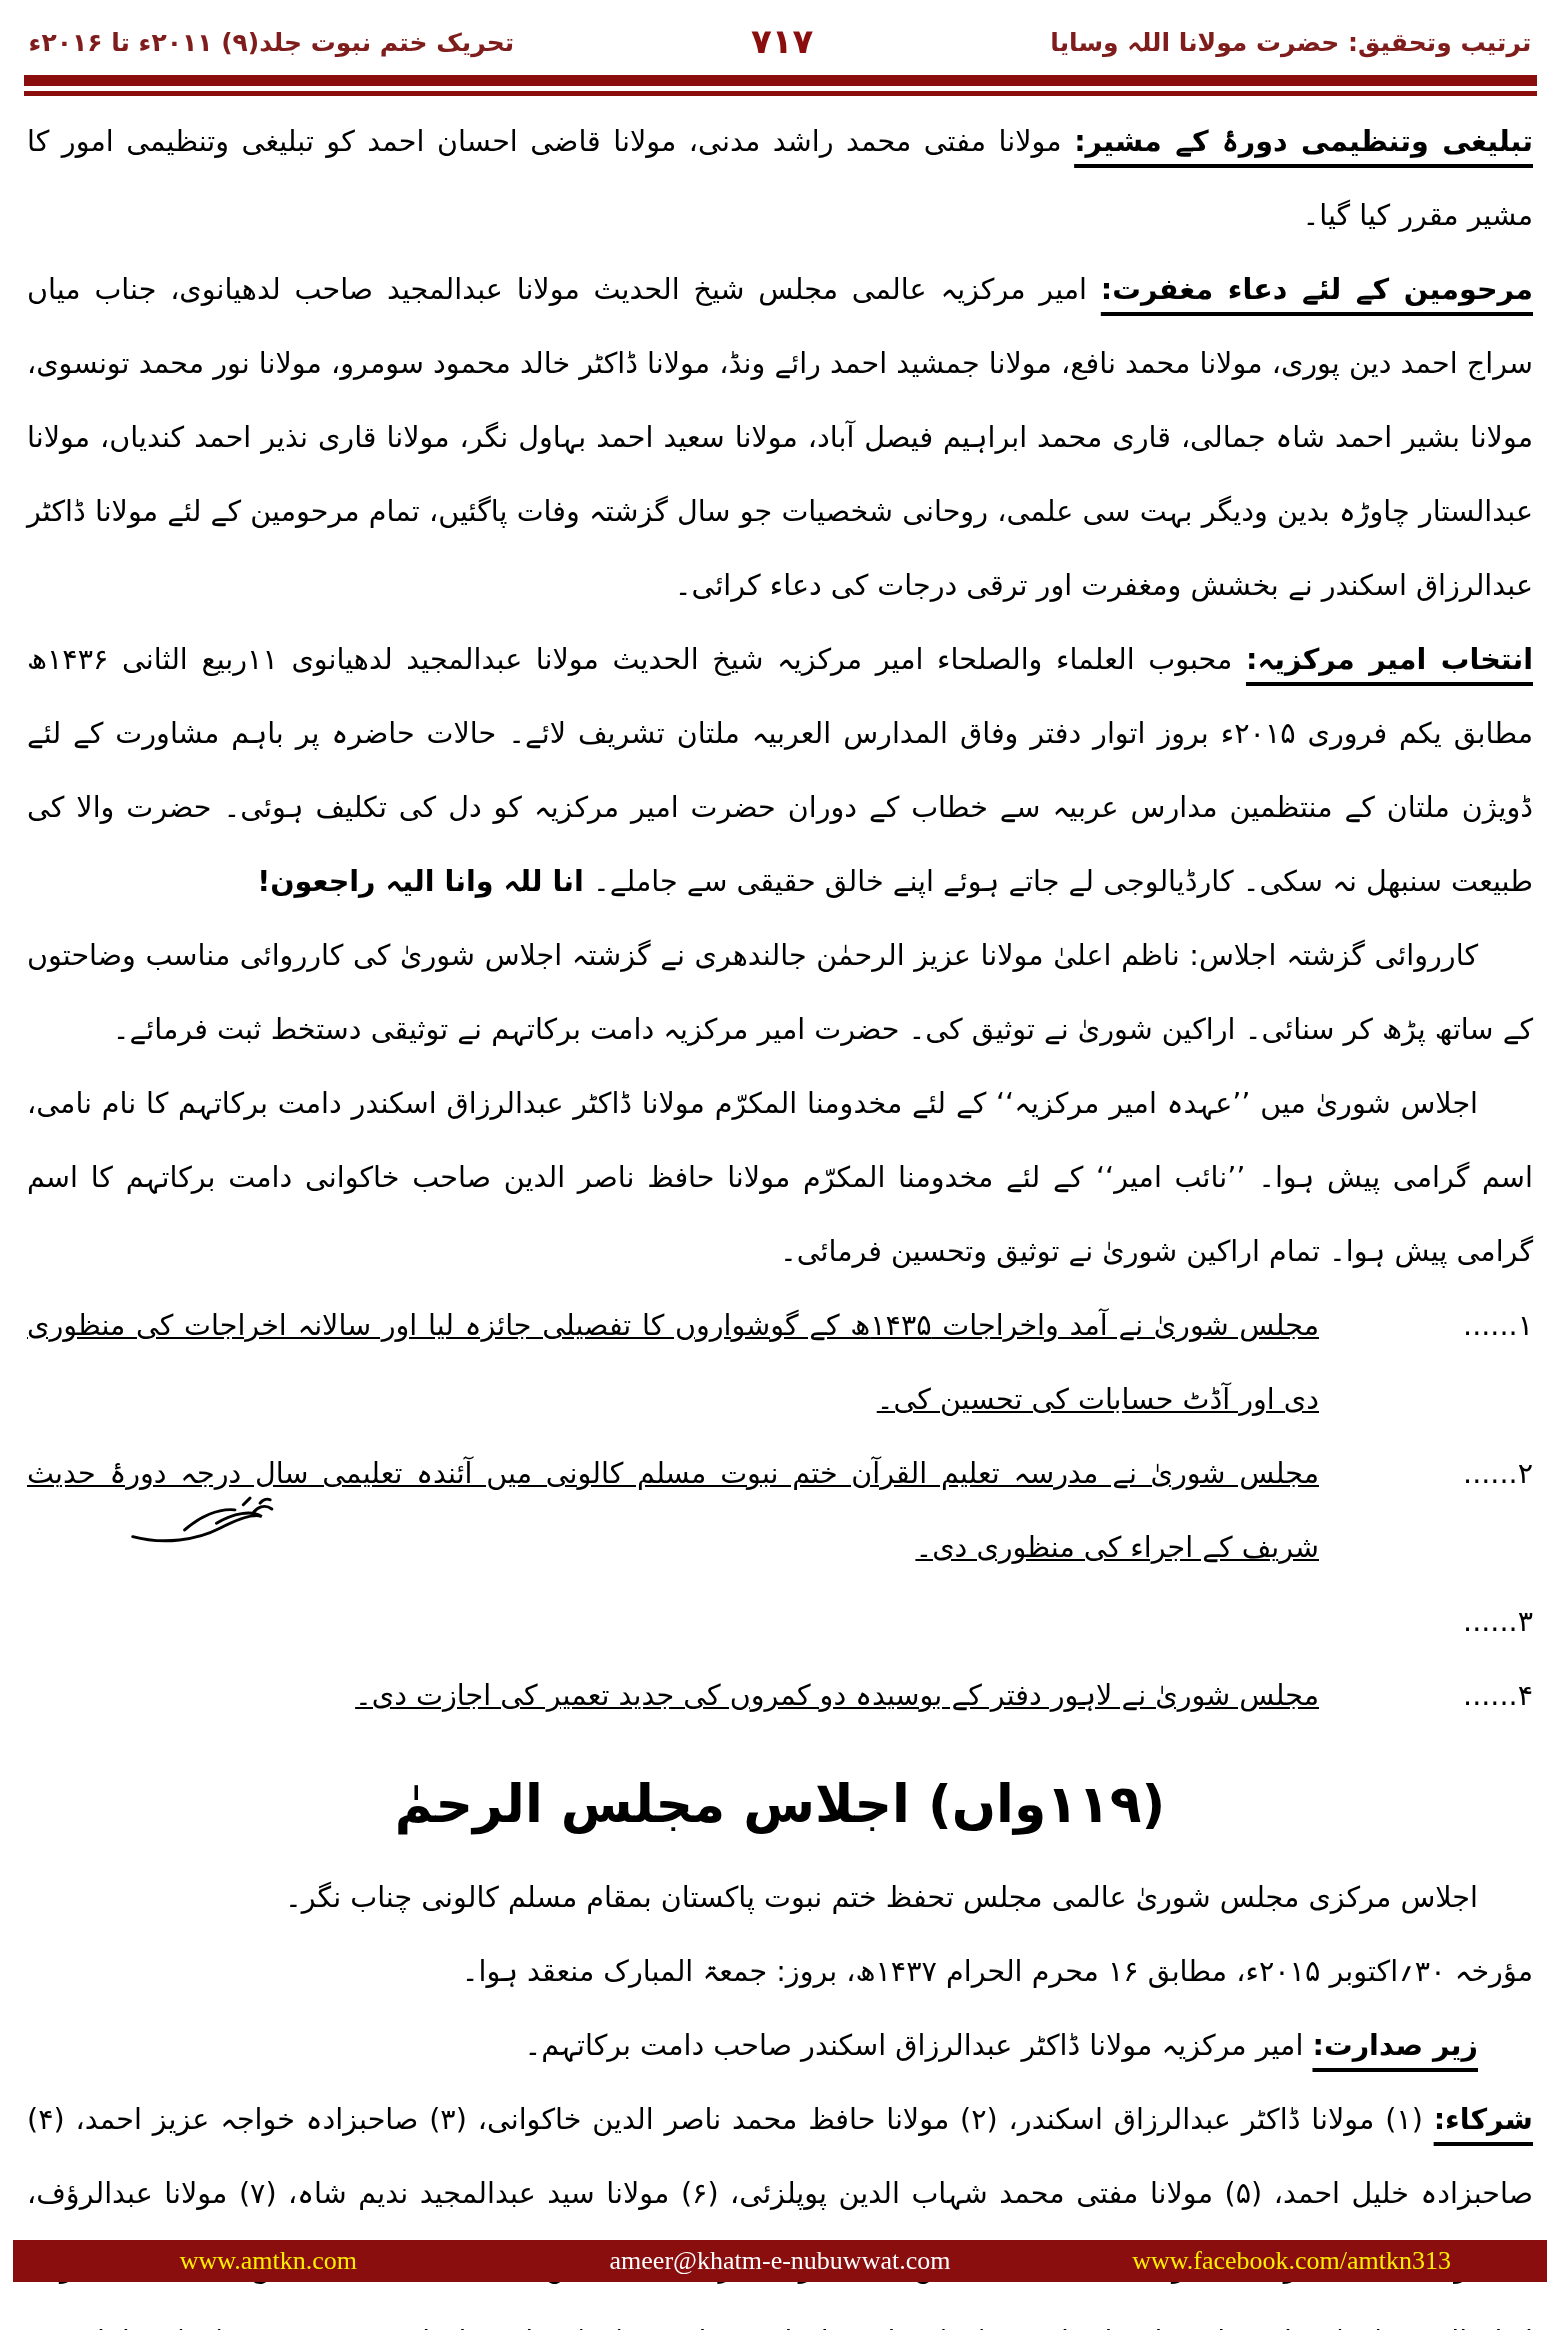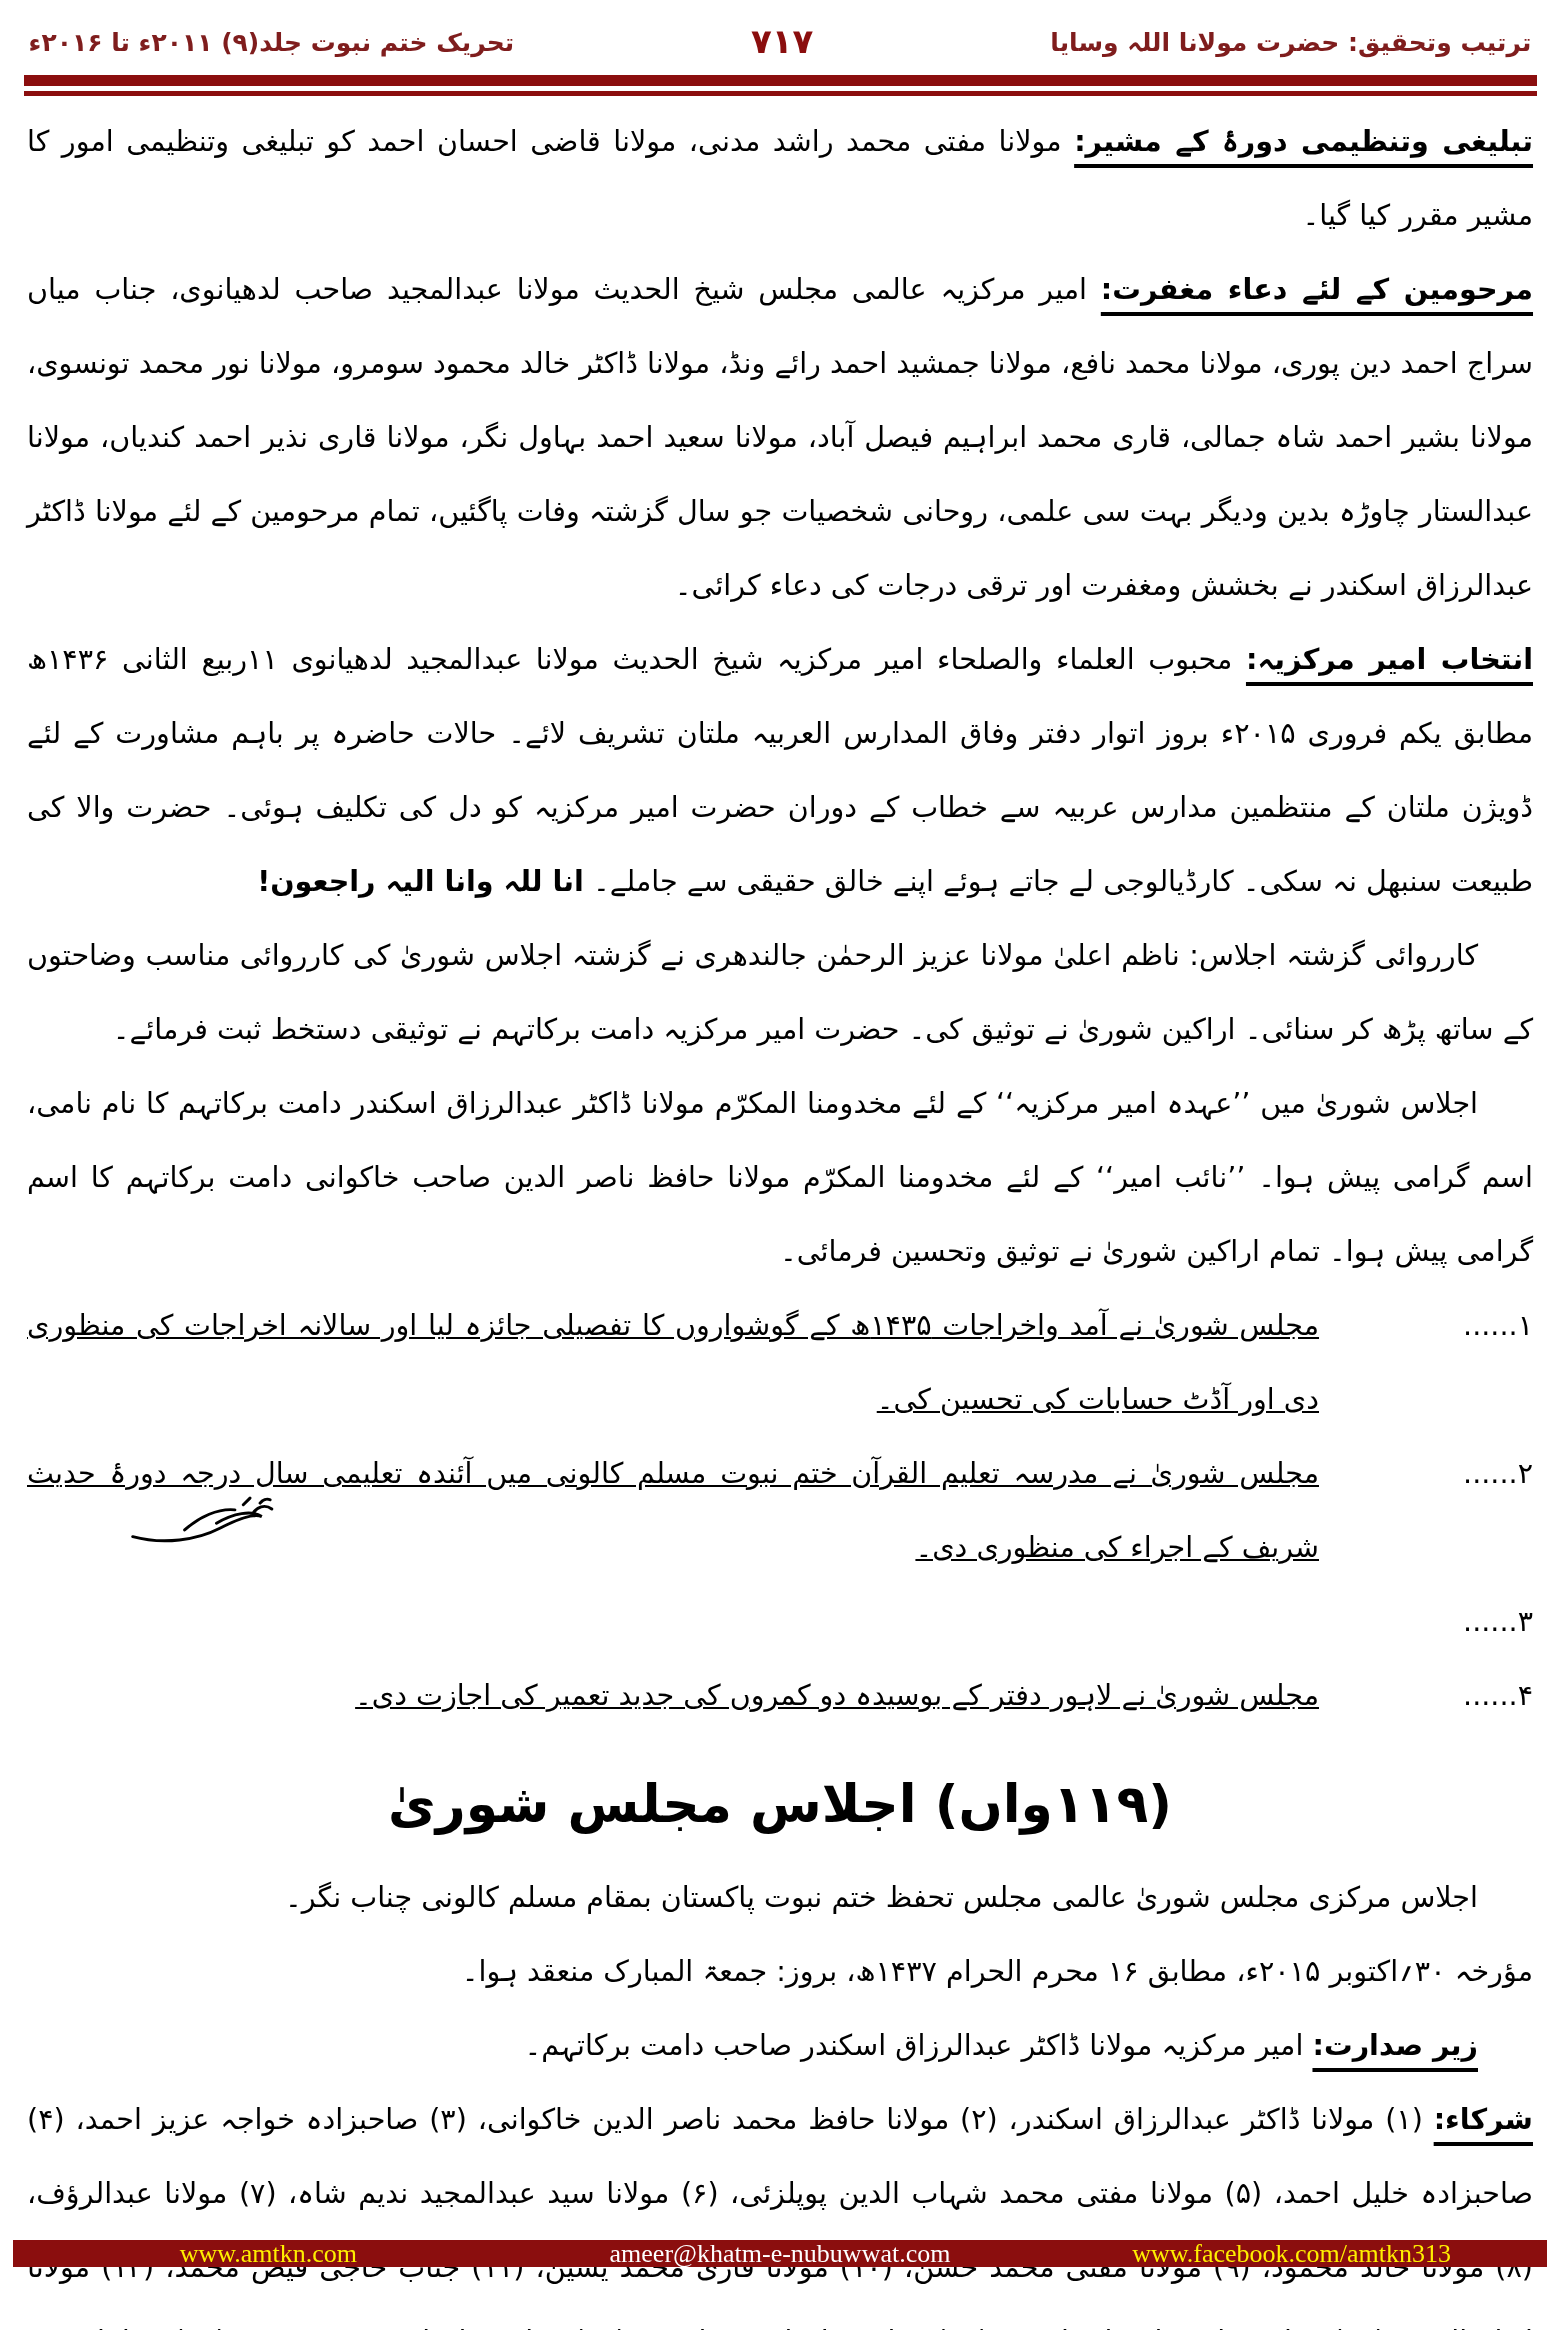--- a/index.html
+++ b/index.html
@@ -58,21 +58,21 @@
   
   .session-heading{
     margin:22px 0 5px 0;
     text-align:center;
     font-size:52px;
     font-weight:bold;
     line-height:101px;
   }
   
   .footer{
-    position:absolute;left:12.6px;right:12.6px;top:2240px;height:27px;
+    position:absolute;left:12.6px;right:12.6px;top:2240px;height:42px;
     background:#8b0e0e;
     display:flex;align-items:center;
     font-family:"Liberation Serif","DejaVu Serif",serif;
     font-size:26px;
     direction:ltr;
   }
   .footer .cell{flex:1;text-align:center;white-space:nowrap;}
   .f-yellow{color:#ffef00;}
   .f-white{color:#ffffff;}
 </style>
@@ -113,21 +113,21 @@
       <div class="item-body">مجلس شوریٰ نے مدرسہ تعلیم القرآن ختم نبوت مسلم کالونی میں آئندہ تعلیمی سال درجہ دورۂ حدیث شریف کے اجراء کی منظوری دی۔</div>
     </div>
     <div class="item">
       <span class="item-marker">۳......</span>
     </div>
     <div class="item">
       <span class="item-marker">۴......</span>
       <div class="item-body">مجلس شوریٰ نے لاہور دفتر کے بوسیدہ دو کمروں کی جدید تعمیر کی اجازت دی۔</div>
     </div>
 
-    <div class="session-heading">(۱۱۹واں) اجلاس مجلس شوریٰ</div>
+    <div class="session-heading">(۱۱۹واں) اجلاس مجلس الرحمٰ</div>
 
     <p class="indent">اجلاس مرکزی مجلس شوریٰ عالمی مجلس تحفظ ختم نبوت پاکستان بمقام مسلم کالونی چناب نگر۔</p>
     <p>مؤرخہ ۳۰؍اکتوبر ۲۰۱۵ء، مطابق ۱۶ محرم الحرام ۱۴۳۷ھ، بروز: جمعۃ المبارک منعقد ہوا۔</p>
     <p class="indent"><span class="lead">زیر صدارت:</span> <span>امیر مرکزیہ مولانا ڈاکٹر عبدالرزاق اسکندر صاحب دامت برکاتہم۔</span></p>
     <p><span class="lead">شرکاء:</span> <span>(۱) مولانا ڈاکٹر عبدالرزاق اسکندر، (۲) مولانا حافظ محمد ناصر الدین خاکوانی، (۳) صاحبزادہ خواجہ عزیز احمد، (۴) صاحبزادہ خلیل احمد، (۵) مولانا مفتی محمد شہاب الدین پوپلزئی، (۶) مولانا سید عبدالمجید ندیم شاہ، (۷) مولانا عبدالرؤف، (۸) مولانا خالد محمود، (۹) مولانا مفتی محمد حسن، (۱۰) مولانا قاری محمد یٰسین، (۱۱) جناب حاجی فیض محمد، (۱۲) مولانا انوار الحق، (۱۳) جناب حاجی اشتیاق احمد، (۱۴) جناب حافظ نذیر احمد، (۱۵) جناب حافظ محمد یوسف، (۱۶) مولانا عزیز الرحمٰن جالندھری،</span></p>
 
   </div>
 
   <svg class="signature" viewBox="0 0 185 75" aria-hidden="true">
     <path d="M8 52 C45 62 85 56 112 42 C135 30 152 24 162 28 C150 20 128 24 108 36 M70 44 C88 28 110 18 130 20 M140 14 l8 -8 M150 26 c6 -10 16 -13 24 -7 M160 12 c3 -4 8 -6 12 -4" fill="none" stroke="#000" stroke-width="3.5" stroke-linecap="round"></path>

